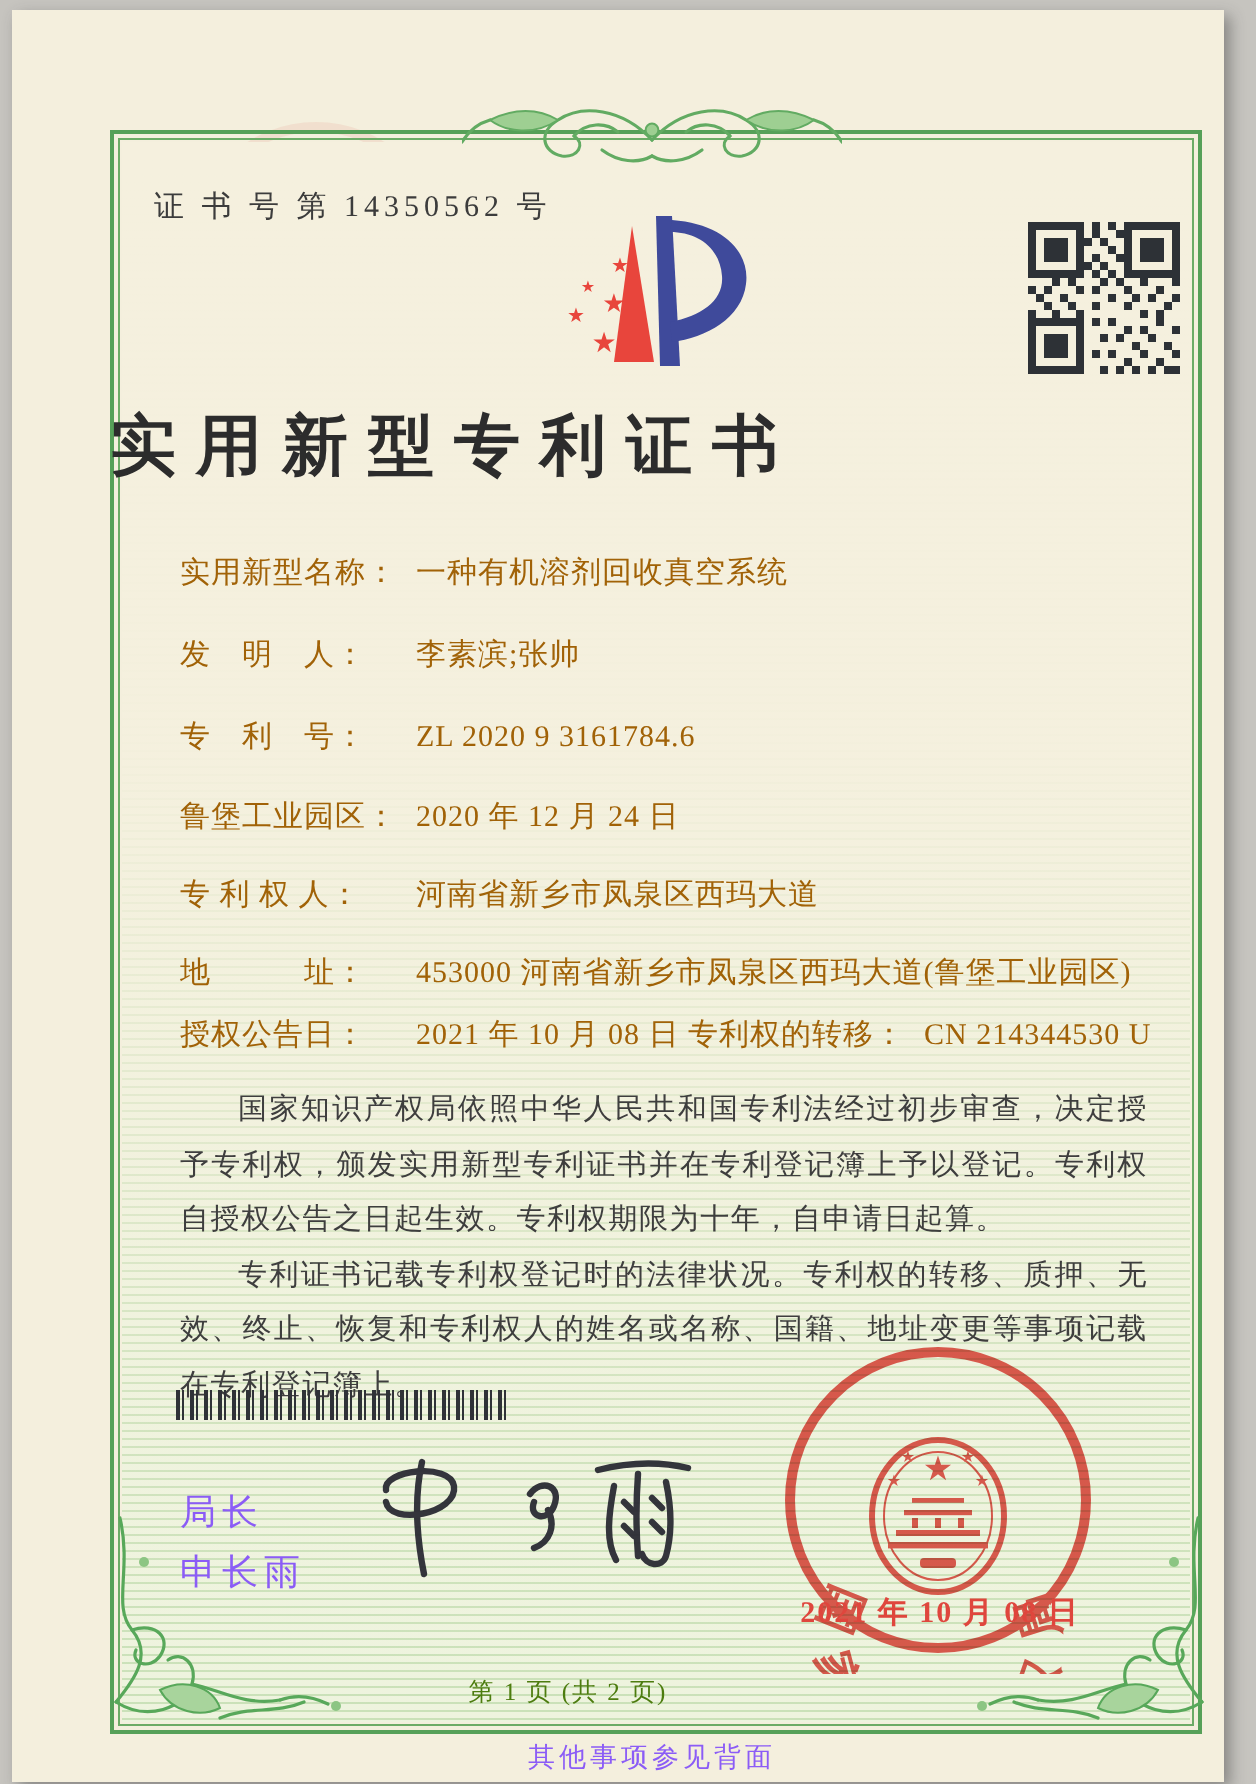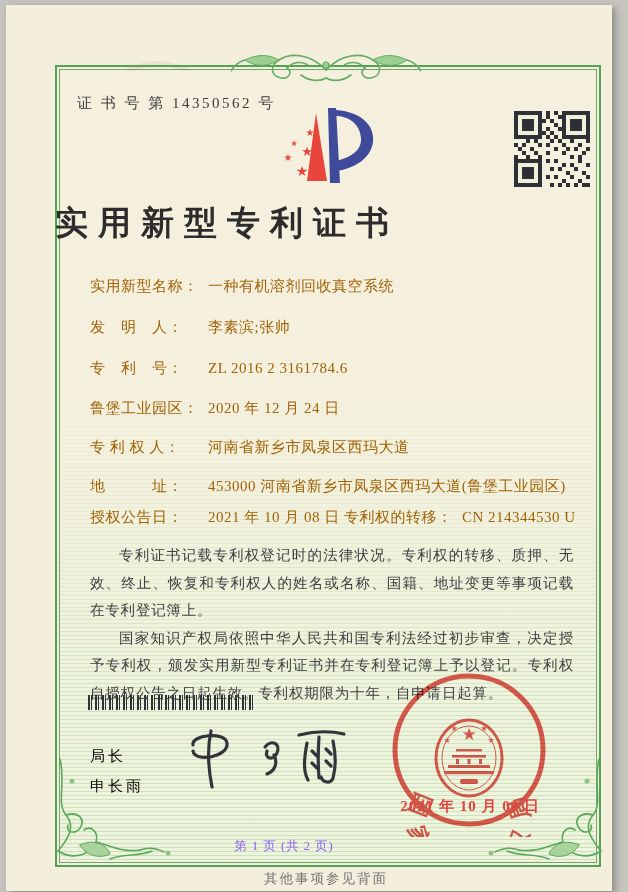--- a/index.html
+++ b/index.html
@@ -71,35 +71,35 @@
     position:absolute;left:82px;top:690px;width:166px;height:15px;
     background:repeating-linear-gradient(90deg,
       #2f3237 0 2px, rgba(0,0,0,0) 2px 3px,
       #2f3237 3px 4px, rgba(0,0,0,0) 4px 7px,
       #2f3237 7px 9px, rgba(0,0,0,0) 9px 10px,
       #2f3237 10px 11px, rgba(0,0,0,0) 11px 14px);
   }
   .officer{
     position:absolute;left:84px;top:736px;
     font-family:"Liberation Sans","DejaVu Sans",sans-serif;
-    font-size:15px;color:#000000;letter-spacing:3px;line-height:30px;
+    font-size:18px;color:#8b5cf6;letter-spacing:3px;line-height:30px;
   }
   .signature{position:absolute;left:175px;top:716px;}
   .seal{position:absolute;left:378px;top:662px;mix-blend-mode:multiply;opacity:.95;}
   .seal-date{
     position:absolute;left:384px;top:792px;width:160px;text-align:center;
     font-size:15px;color:#df463d;letter-spacing:1px;font-weight:bold;
   }
   .page-info{
     position:absolute;left:49px;top:833px;width:458px;text-align:center;
-    font-size:12.5px;color:#8b5cf6;letter-spacing:1px;
+    font-size:12.5px;color:#4d7c0f;letter-spacing:1px;
   }
   .back-note{
     position:absolute;left:49px;top:865px;width:542px;text-align:center;
-    font-size:13.5px;color:#737373;letter-spacing:2px;
+    font-size:13.5px;color:#8b5cf6;letter-spacing:2px;
   }
 </style>
 </head>
 <body>
 
 <div class="paper">
 
   <div class="ghost1"></div>
   <div class="ghost2"></div>
 
@@ -256,39 +256,39 @@
   <div class="title">实用新型专利证书</div>
 
   <div class="fields">
     <div class="frow r1">
       <span class="lbl">实用新型名称：</span><span>一种有机溶剂回收真空系统</span>
     </div>
     <div class="frow r2">
       <span class="lbl">发　明　人：</span><span>李素滨;张帅</span>
     </div>
     <div class="frow r3">
-      <span class="lbl">专　利　号：</span><span>ZL 2016 2 3161784.6</span>
+      <span class="lbl">专　利　号：</span><span>ZL 2020 9 3161784.6</span>
     </div>
     <div class="frow r4">
       <span class="lbl">鲁堡工业园区：</span><span>2020 年 12 月 24 日</span>
     </div>
     <div class="frow r5">
       <span class="lbl">专 利 权 人：</span><span>河南省新乡市凤泉区西玛大道</span>
     </div>
     <div class="frow r6">
       <span class="lbl">地　　　址：</span><span>453000 河南省新乡市凤泉区西玛大道(鲁堡工业园区)</span>
     </div>
     <div class="frow r7">
       <span class="lbl">授权公告日：</span><span class="val1">2021 年 10 月 08 日</span><span class="lbl">专利权的转移：</span><span>CN 214344530 U</span>
     </div>
   </div>
 
   <div class="body-text">
+    <p>国家知识产权局依照中华人民共和国专利法经过初步审查，决定授予专利权，颁发实用新型专利证书并在专利登记簿上予以登记。专利权自授权公告之日起生效。专利权期限为十年，自申请日起算。</p>
     <p>专利证书记载专利权登记时的法律状况。专利权的转移、质押、无效、终止、恢复和专利权人的姓名或名称、国籍、地址变更等事项记载在专利登记簿上。</p>
-    <p>国家知识产权局依照中华人民共和国专利法经过初步审查，决定授予专利权，颁发实用新型专利证书并在专利登记簿上予以登记。专利权自授权公告之日起生效。专利权期限为十年，自申请日起算。</p>
   </div>
 
   <div class="barcode"></div>
 
   <div class="officer">
     <div>局长</div>
     <div>申长雨</div>
   </div>
 
   <svg class="signature" width="175" height="80" viewBox="0 0 175 80">

